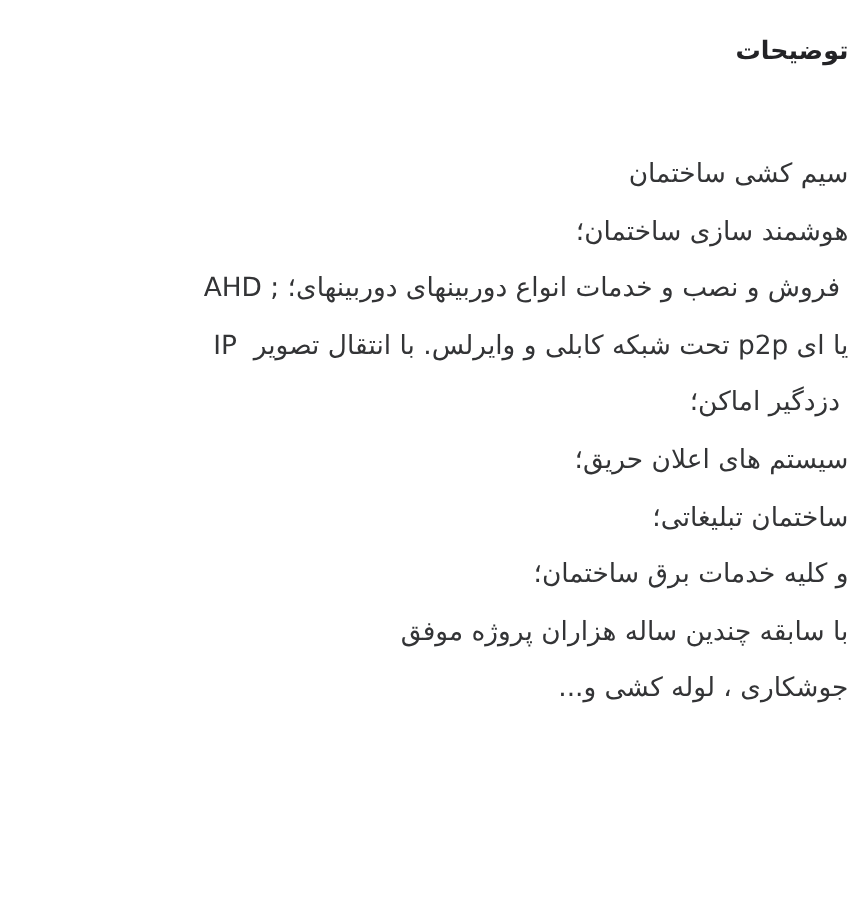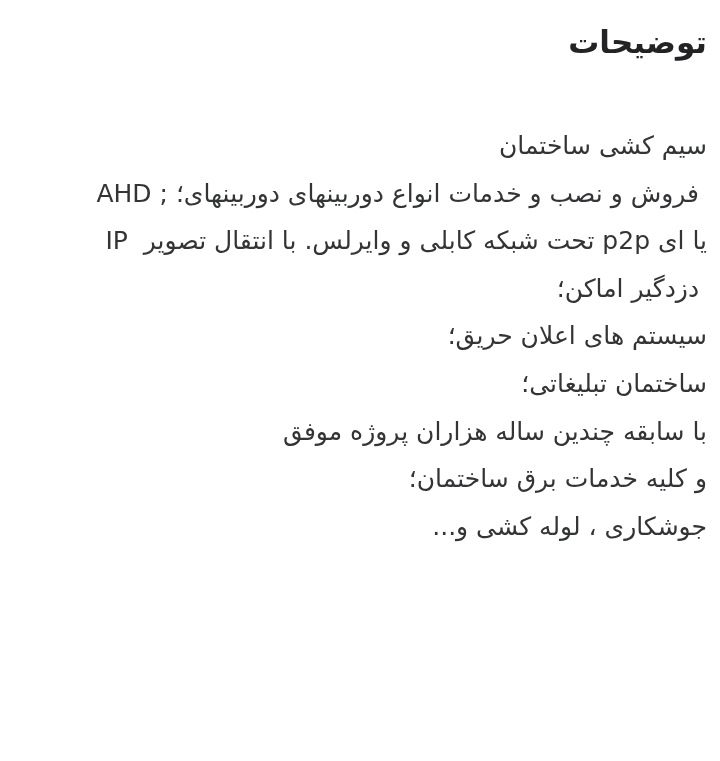--- a/index.html
+++ b/index.html
@@ -14,53 +14,54 @@
     background: #ffffff;
     direction: rtl;
     box-sizing: border-box;
     padding: 0 13px;
     overflow: hidden;
     font-family: "DejaVu Sans", sans-serif;
   }
   .section-title {
     margin: 0;
     padding-top: 21px;
-    font-size: 31px;
+    font-size: 21px;
     line-height: 42px;
     font-weight: 700;
     color: #232326;
     text-align: right;
     letter-spacing: 0;
   }
   .description {
     margin-top: 59px;
   }
   .description-line {
-    font-size: 25px;
+    font-size: 22px;
     line-height: 47.6px;
     font-weight: 400;
     color: #333436;
     text-align: right;
     white-space: pre-wrap;
     unicode-bidi: plaintext;
     direction: rtl;
   }
 </style>
 </head>
 <body>
 
 <div class="page">
 
   <h1 class="section-title">توضیحات</h1>
 
   <div class="description">
     <div class="description-line">سیم کشی ساختمان</div>
+    <div class="description-line">هوشمند سازی ساختمان؛</div>
     <div class="description-line"> فروش و نصب و خدمات انواع دوربینهای دوربینهای؛ ; AHD</div>
     <div class="description-line">IP  تحت شبکه کابلی و وایرلس. با انتقال تصویر p2p یا ای</div>
     <div class="description-line"> دزدگیر اماکن؛</div>
     <div class="description-line">سیستم های اعلان حریق؛</div>
     <div class="description-line">ساختمان تبلیغاتی؛</div>
+    <div class="description-line">و کلیه خدمات برق ساختمان؛</div>
     <div class="description-line">با سابقه چندین ساله هزاران پروژه موفق</div>
-    <div class="description-line">و کلیه خدمات برق ساختمان؛</div>
     <div class="description-line">جوشکاری ، لوله کشی و...</div>
   </div>
 
 </div>
 
 </body></html>

